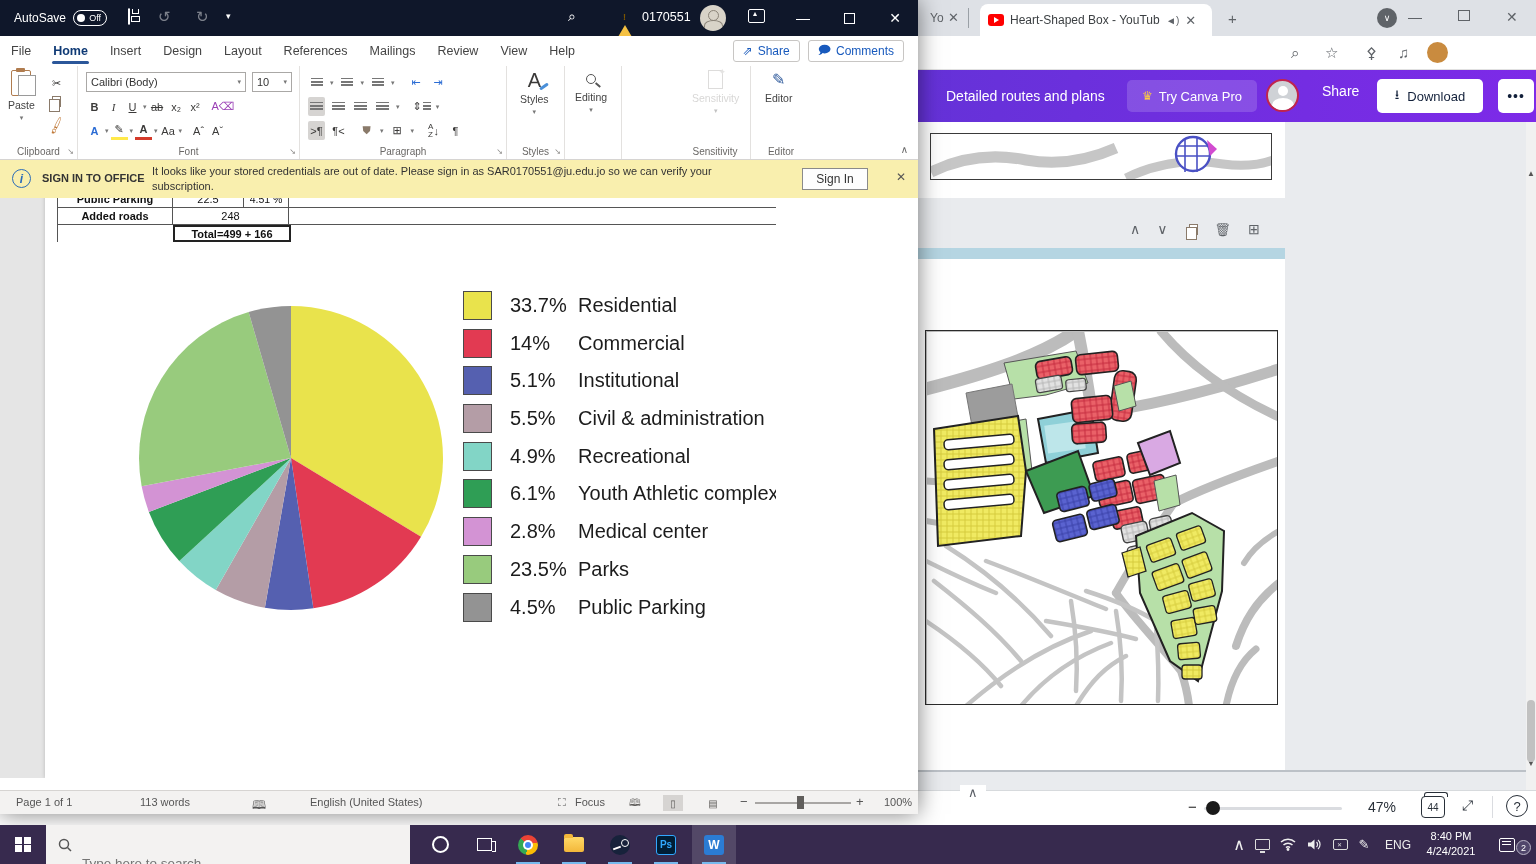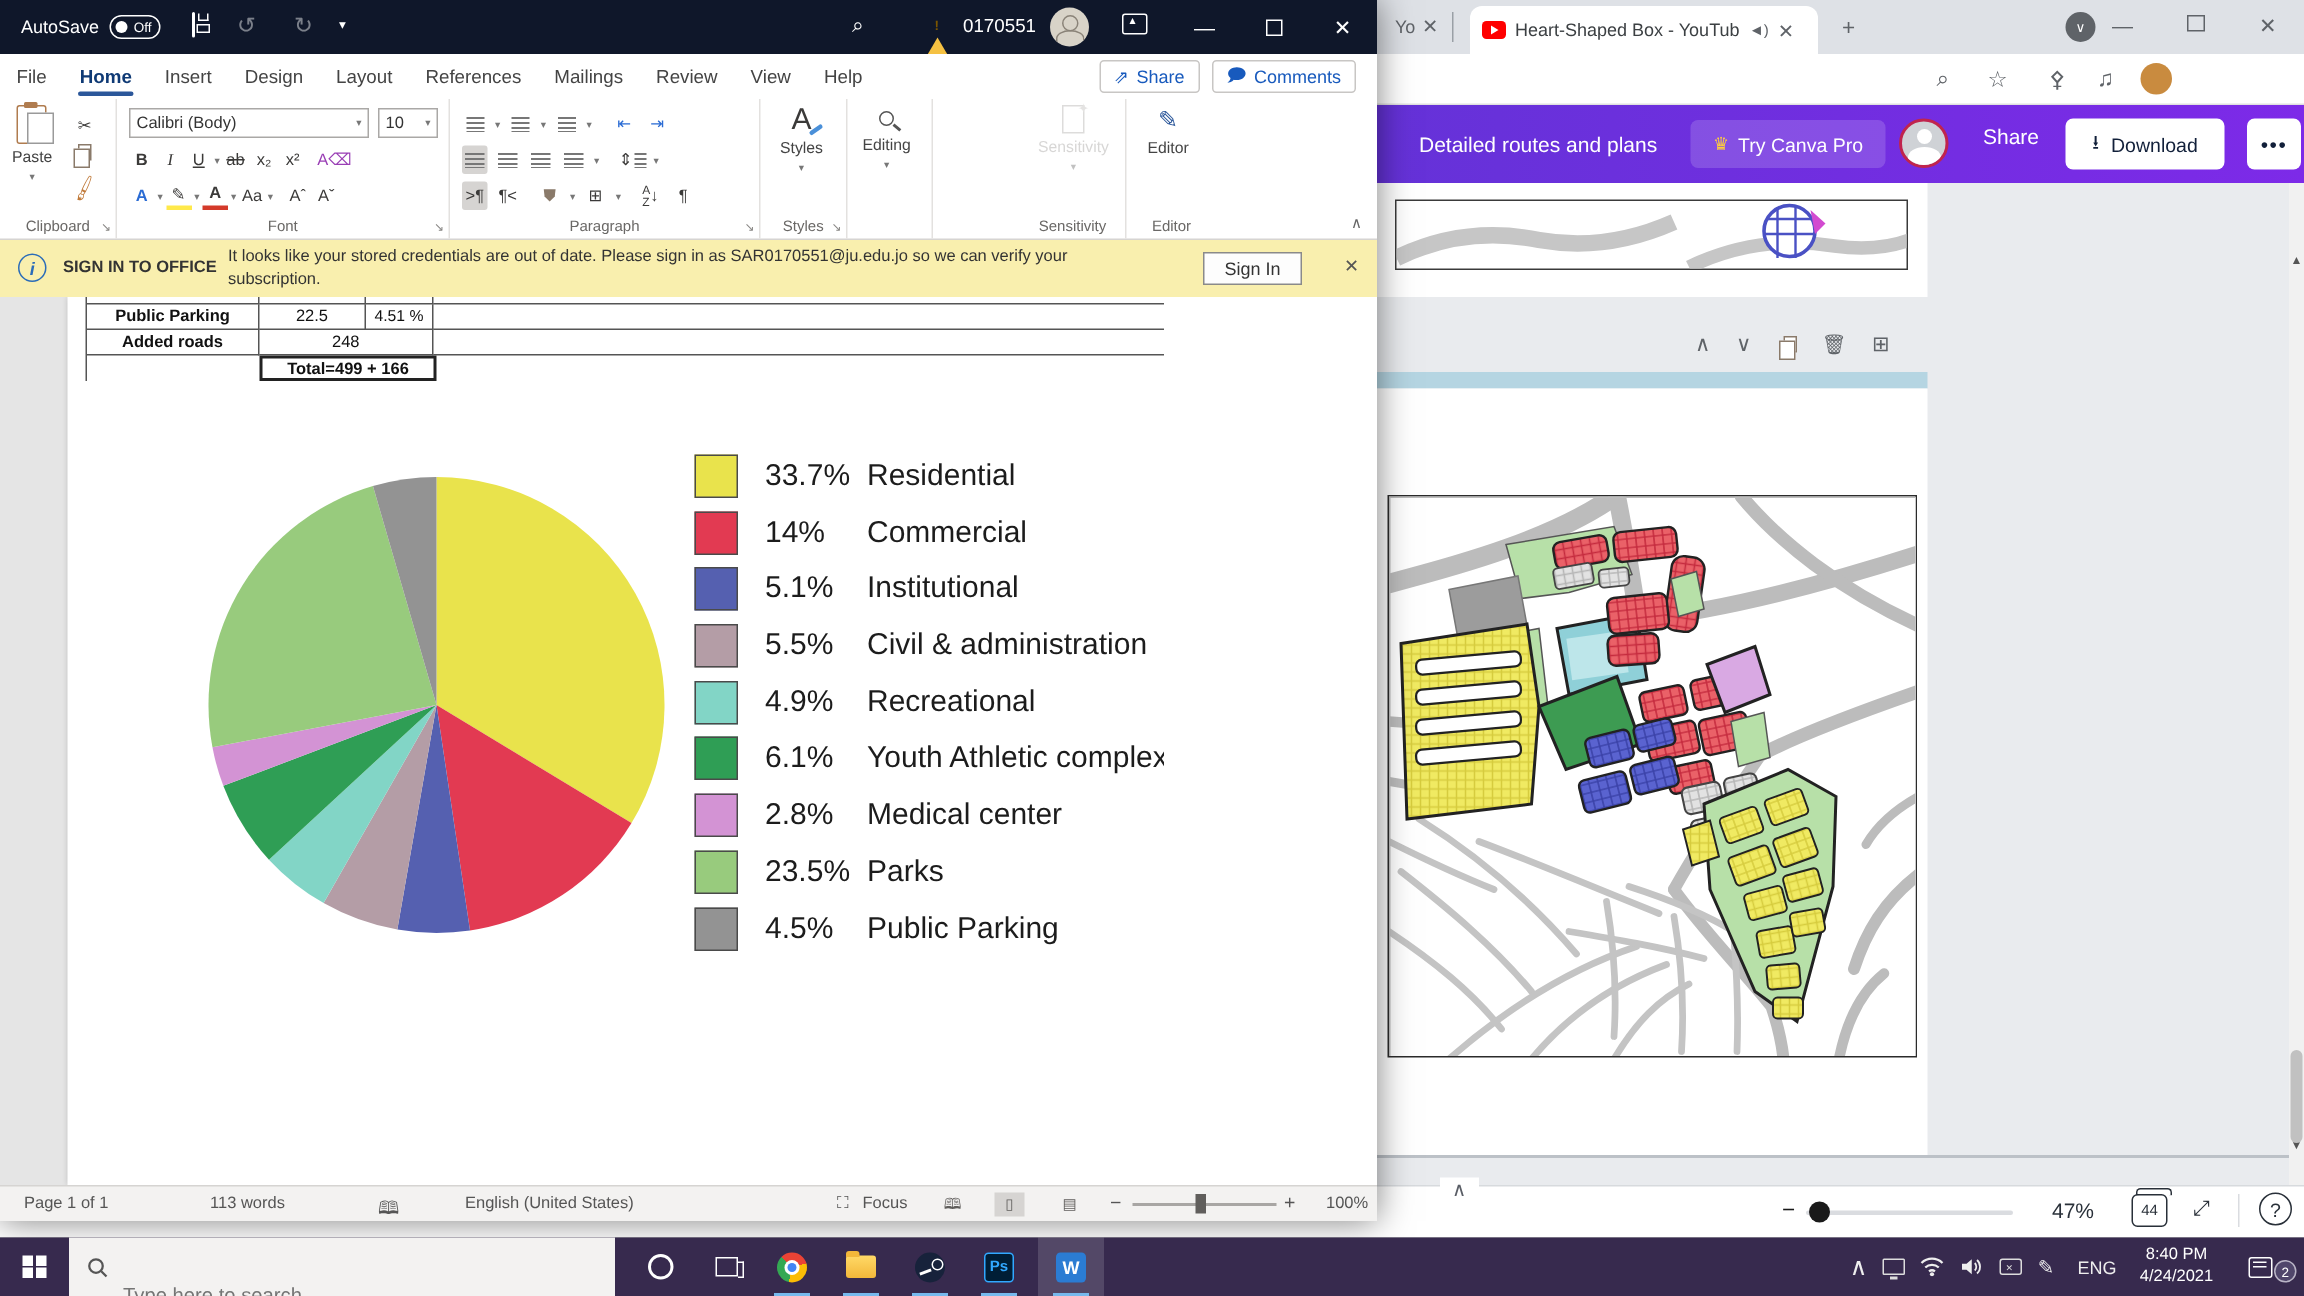--- a/index.html
+++ b/index.html
@@ -112,21 +112,21 @@
   .stylesA::after{content:"";position:absolute;right:-8px;bottom:2px;width:10px;height:3px;background:#4a90d9;transform:rotate(-35deg);border-radius:2px;}
   .collapse{position:absolute;right:10px;bottom:4px;color:#666;font-size:10px;}
 
   .msgbar{position:absolute;left:0;top:160px;width:918px;height:38px;background:#f9efae;z-index:6;display:flex;align-items:flex-start;}
   .infoc{position:absolute;left:12px;top:9px;width:19px;height:19px;border:1.6px solid #2b6cb8;border-radius:50%;color:#2b6cb8;font-size:12px;font-style:italic;font-weight:bold;display:flex;align-items:center;justify-content:center;}
   .msg-head{position:absolute;left:42px;top:12px;font-size:11px;font-weight:bold;color:#333;}
   .msg-text{position:absolute;left:152px;top:4px;width:600px;font-size:11px;color:#333;line-height:15px;}
   .signin-btn{position:absolute;left:802px;top:8px;width:66px;height:22px;background:#fdfdfd;border:1px solid #8a8a8a;font-size:12px;color:#333;display:flex;align-items:center;justify-content:center;}
   .msg-x{position:absolute;left:896px;top:10px;color:#555;font-size:12px;}
 
-  .docarea{position:absolute;left:0;top:198px;width:776px;height:592px;background:#e5e5e5;overflow:hidden;}
+  .docarea{position:absolute;left:0;top:186px;width:776px;height:592px;background:#e5e5e5;overflow:hidden;}
   .page{position:absolute;left:45px;top:0;width:812px;height:592px;background:#fff;box-shadow:0 0 4px rgba(0,0,0,.2);}
   .wscroll{position:absolute;left:899px;top:0;width:19px;height:592px;background:#f1f1f1;border-left:1px solid #e0e0e0;}
   .wthumb{position:absolute;left:901px;top:155px;width:15px;height:300px;background:#fdfdfd;border:1px solid #c8c8c8;}
   .warrow{position:absolute;left:899px;width:19px;height:17px;background:#f1f1f1;color:#777;font-size:8px;text-align:center;line-height:17px;}
 
   
   .dtable{position:absolute;left:12px;top:-12px;width:788px;font-size:11px;color:#111;border-left:1px solid #555;}
   .tr{display:flex;height:17px;}
   .td{border-right:1px solid #555;border-bottom:1px solid #555;display:flex;align-items:center;justify-content:center;}
   .td.lab{width:115px;font-weight:bold;}

